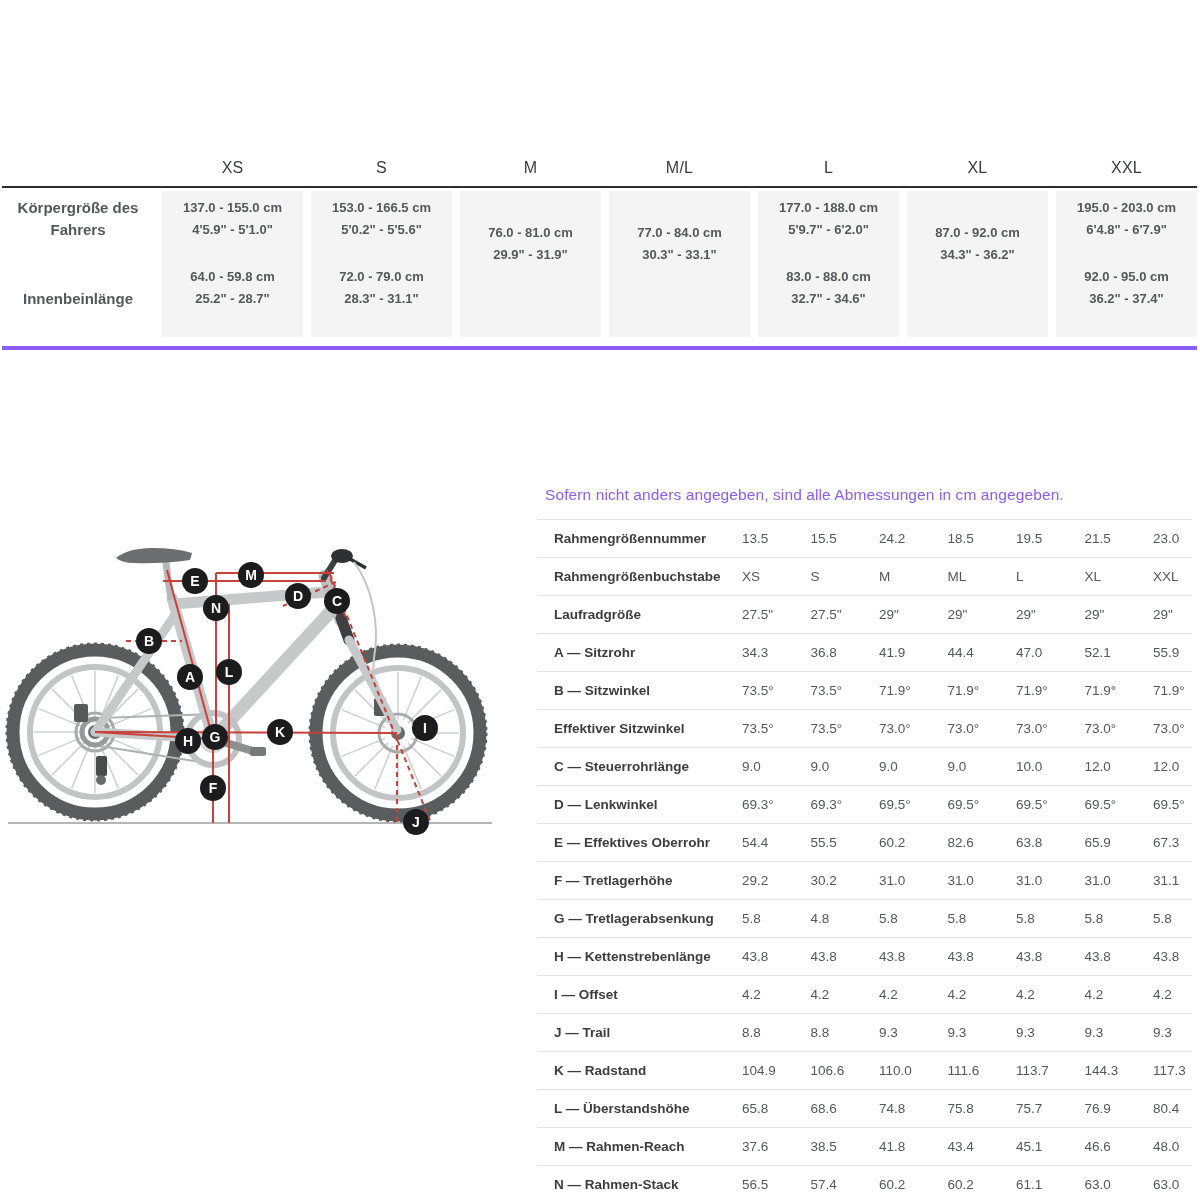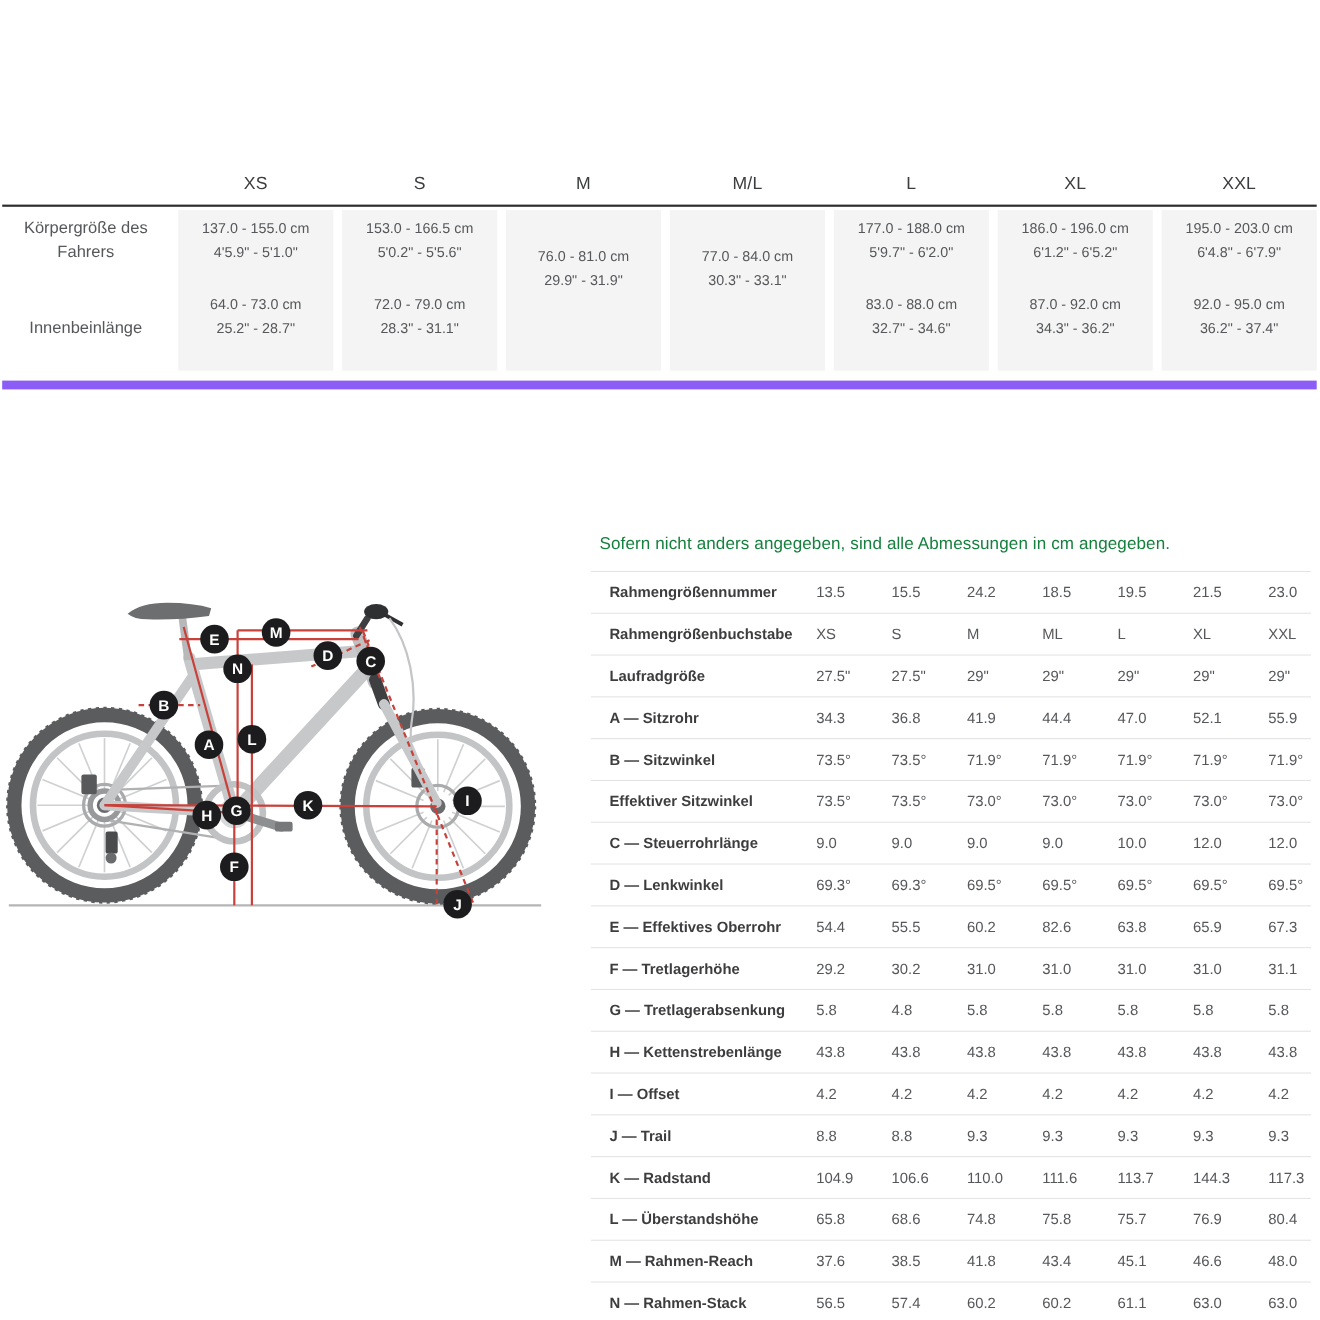--- a/index.html
+++ b/index.html
@@ -3,42 +3,42 @@
 <meta charset="utf-8">
 <style>
   html,body{margin:0;padding:0;background:#fff;}
   .page{position:relative;width:1200px;height:1200px;overflow:hidden;background:#fff;
         font-family:"Liberation Sans",sans-serif;color:#55575a;}
 
   
   .size-table{position:absolute;left:2px;top:150px;width:1195px;}
   .size-head{display:grid;grid-template-columns:152px repeat(7,1fr);column-gap:8px;height:36px;}
   .size-h{display:flex;align-items:center;justify-content:center;font-size:16px;color:#3b3c3e;letter-spacing:.2px;}
-  .size-body{height:158px;border-top:2px solid #2d2d2d;border-bottom:8px solid #8b5cf6;
-             display:grid;grid-template-columns:152px repeat(7,1fr);column-gap:8px;}
+  .size-body{height:158px;border-top:2px solid #2d2d2d;border-bottom:4px solid #8b5cf6;
+             display:grid;grid-template-columns:152px repeat(7,1fr);column-gap:8px;font-weight:bold;}
   .col{margin-top:3px;height:146px;box-sizing:border-box;padding-top:6px;}
   .col.gray{background:#f4f4f4;}
   .blk{height:44px;display:flex;flex-direction:column;justify-content:center;text-align:center;}
   .blk .ln{line-height:22px;font-size:13px;color:#55575a;}
   .blk.second{margin-top:25px;}
   .label-col .ln{font-size:15px;}
   .label-col .blk.second{justify-content:flex-end;}
 
   
   .diagram{position:absolute;left:0;top:540px;width:540px;height:300px;}
   .marker-dot{fill:#1c1c1e;}
   .marker-letter{fill:#fff;font-size:14px;font-weight:bold;text-anchor:middle;
                  font-family:"Liberation Sans",sans-serif;}
   .red-solid{stroke:#c8413a;stroke-width:2;fill:none;}
   .red-dash{stroke:#c8413a;stroke-width:2;fill:none;stroke-dasharray:5 4;}
   .tube{stroke:#c7c8ca;fill:none;stroke-linecap:round;}
   .dark{stroke:#3e3f41;fill:none;stroke-linecap:round;}
 
   
-  .geo-note{position:absolute;left:545px;top:486px;font-size:15.5px;color:#15803d;letter-spacing:.1px;}
+  .geo-note{position:absolute;left:545px;top:486px;font-size:15.5px;color:#8b5cf6;letter-spacing:.1px;}
   .geo-table{position:absolute;left:537px;top:519px;width:655px;height:681px;overflow:hidden;}
   .grow{display:grid;grid-template-columns:205px repeat(7,68.5px);height:38px;border-top:1px solid #e4e4e4;
         box-sizing:border-box;align-items:center;}
   .glabel{padding-left:17px;font-size:13.5px;font-weight:bold;color:#3d3d3f;white-space:nowrap;}
   .gval{font-size:13.5px;color:#55575a;white-space:nowrap;}
 </style>
 </head>
 <body>
 
 <div class="page">
@@ -63,21 +63,21 @@
           <div class="blk second">
             <div class="ln">Innenbeinlänge</div>
           </div>
         </div>
         <div class="col gray">
           <div class="blk">
             <div class="ln">137.0 - 155.0 cm</div>
             <div class="ln">4'5.9" - 5'1.0"</div>
           </div>
           <div class="blk second">
-            <div class="ln">64.0 - 73.0 cm</div>
+            <div class="ln">64.0 - 59.8 cm</div>
             <div class="ln">25.2" - 28.7"</div>
           </div>
         </div>
         <div class="col gray">
           <div class="blk">
             <div class="ln">153.0 - 166.5 cm</div>
             <div class="ln">5'0.2" - 5'5.6"</div>
           </div>
           <div class="blk second">
             <div class="ln">72.0 - 79.0 cm</div>
@@ -100,24 +100,20 @@
           <div class="blk">
             <div class="ln">177.0 - 188.0 cm</div>
             <div class="ln">5'9.7" - 6'2.0"</div>
           </div>
           <div class="blk second">
             <div class="ln">83.0 - 88.0 cm</div>
             <div class="ln">32.7" - 34.6"</div>
           </div>
         </div>
         <div class="col gray">
-          <div class="blk">
-            <div class="ln">186.0 - 196.0 cm</div>
-            <div class="ln">6'1.2" - 6'5.2"</div>
-          </div>
           <div class="blk second">
             <div class="ln">87.0 - 92.0 cm</div>
             <div class="ln">34.3" - 36.2"</div>
           </div>
         </div>
         <div class="col gray">
           <div class="blk">
             <div class="ln">195.0 - 203.0 cm</div>
             <div class="ln">6'4.8" - 6'7.9"</div>
           </div>

